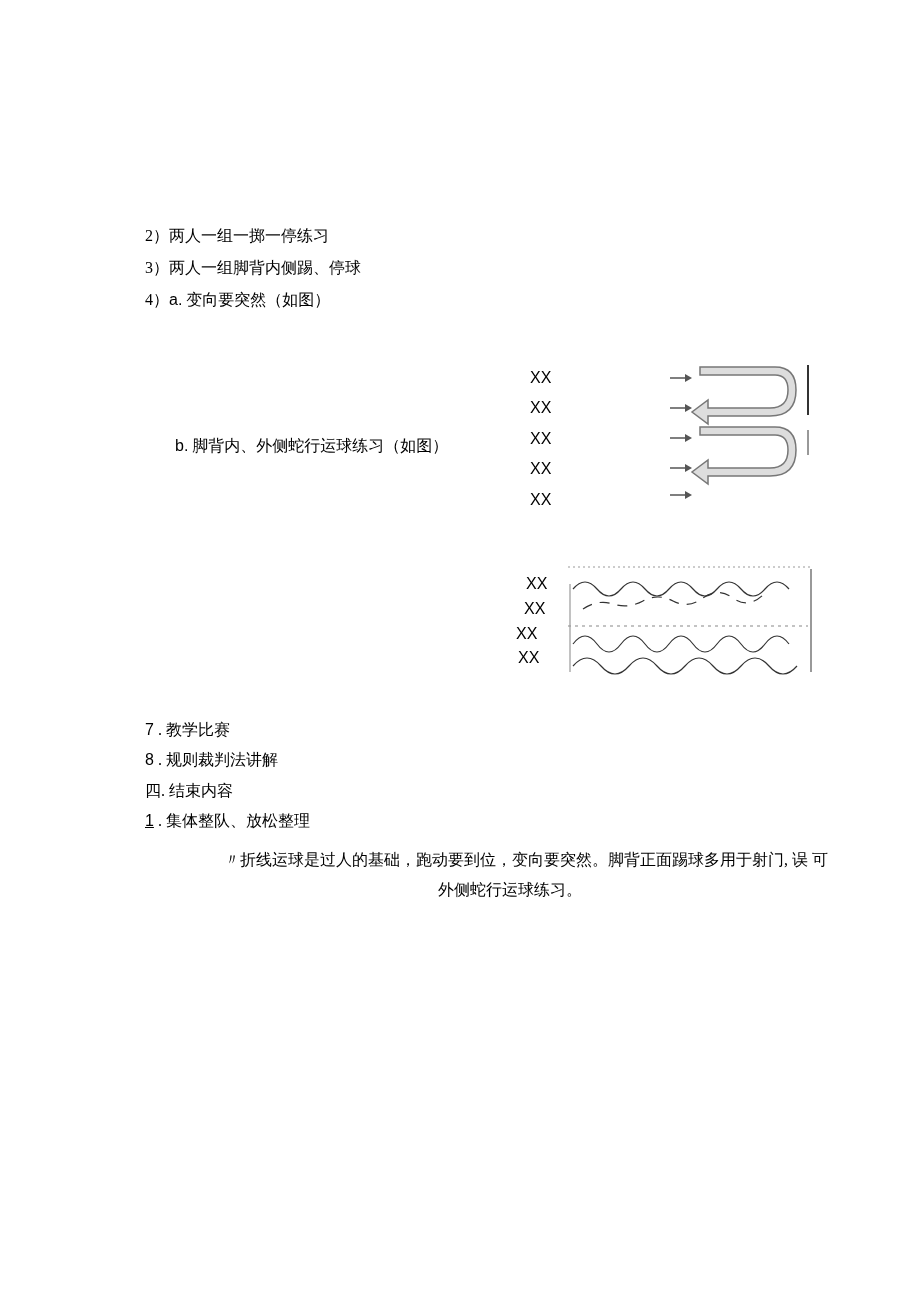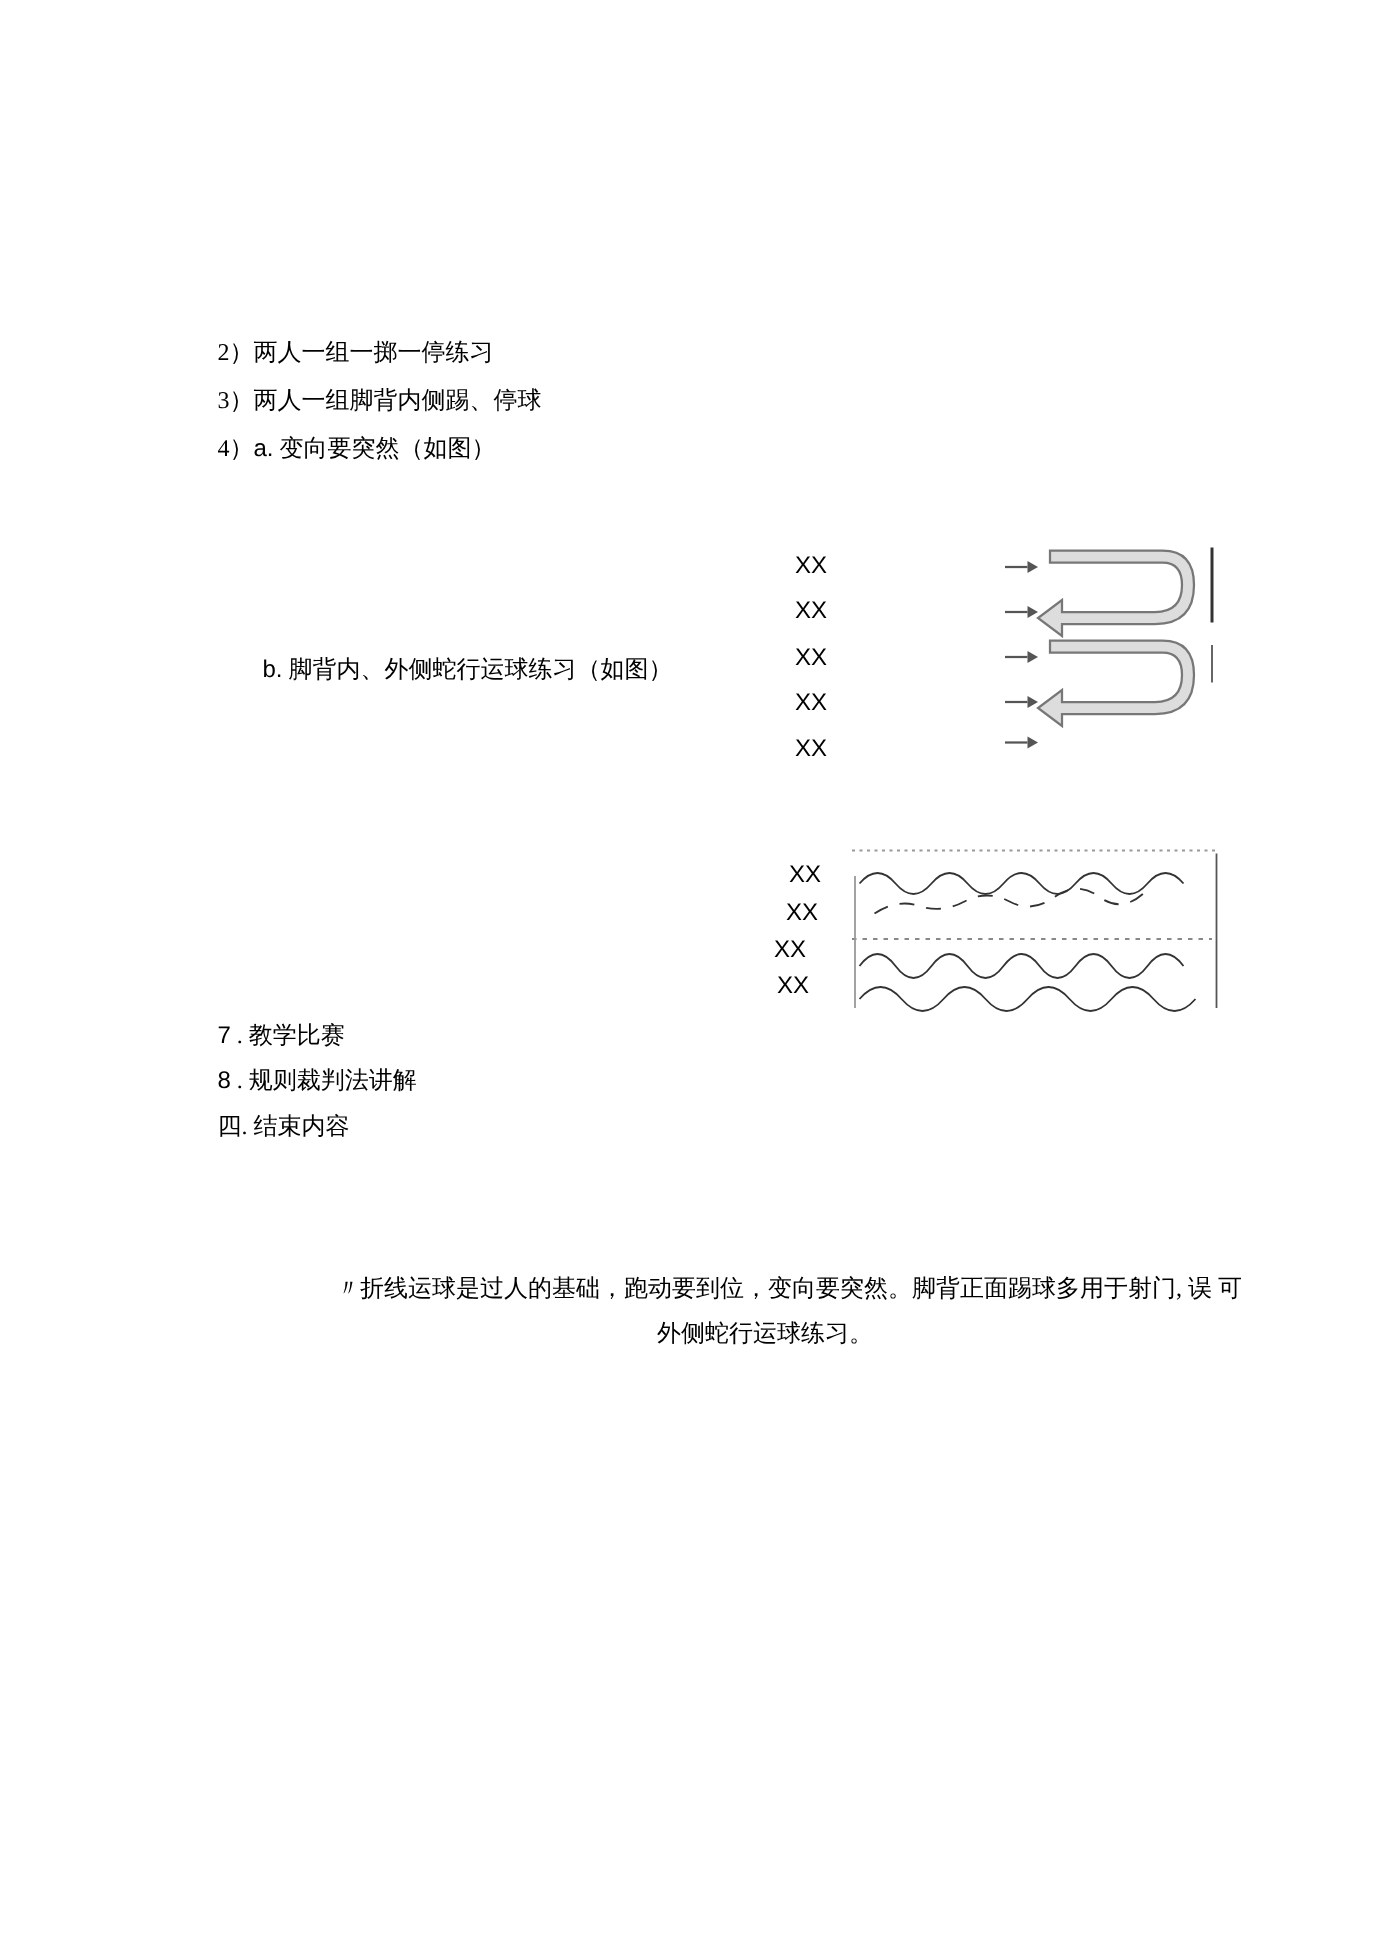--- a/index.html
+++ b/index.html
@@ -66,21 +66,21 @@
     .xx-col-2 .r2 { margin-left: 8px; }
     .xx-col-2 .r3 { margin-left: 0px; }
     .xx-col-2 .r4 { margin-left: 2px; }
     .svg-wave {
       position: absolute;
       left: 60px;
       top: 4px;
     }
     .lower {
       position: absolute;
-      top: 676px;
+      top: 715px;
       left: 145px;
       width: 700px;
       line-height: 1.90;
     }
     .u { text-decoration: underline; }
     .dotted-line {
       border-bottom: 1px dotted #888;
       width: 618px;
       display: inline-block;
       vertical-align: bottom;
@@ -161,18 +161,21 @@
 </div>
 
 <div class="lower">
   <div class="line">
     <span class="num">7</span><span> . 教学比赛</span>
   </div>
   <div class="line">
     <span class="num">8</span><span> . 规则裁判法讲解</span>
   </div>
   <div class="line">四. 结束内容</div>
+  <div class="line">
+    <span class="num u">1</span><span> . 集体整队、放松整理</span>
+  </div>
 </div>
 
 <div class="note-block">
   <div class="indent">〃折线运球是过人的基础，跑动要到位，变向要突然。脚背正面踢球多用于射门, 误  可</div>
   <div>外侧蛇行运球练习。</div>
 </div>
 
 </body></html>

